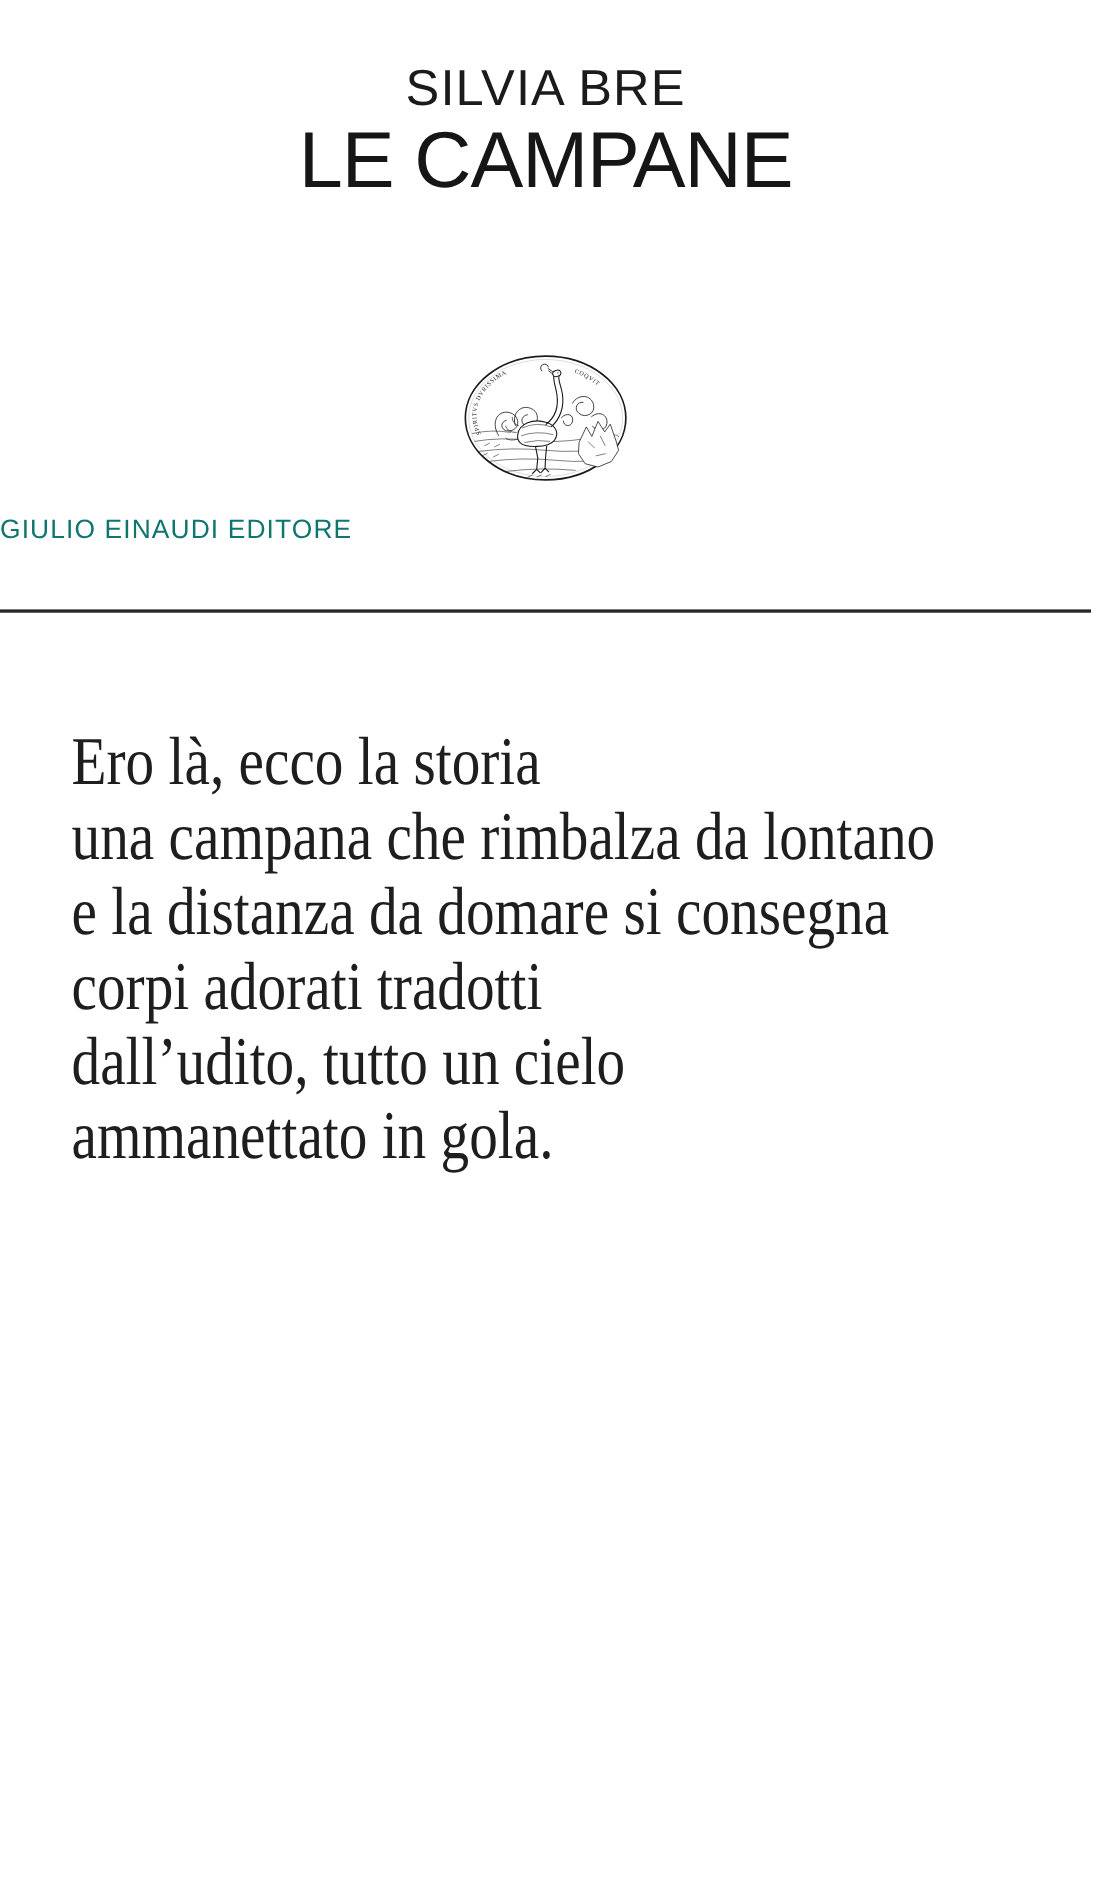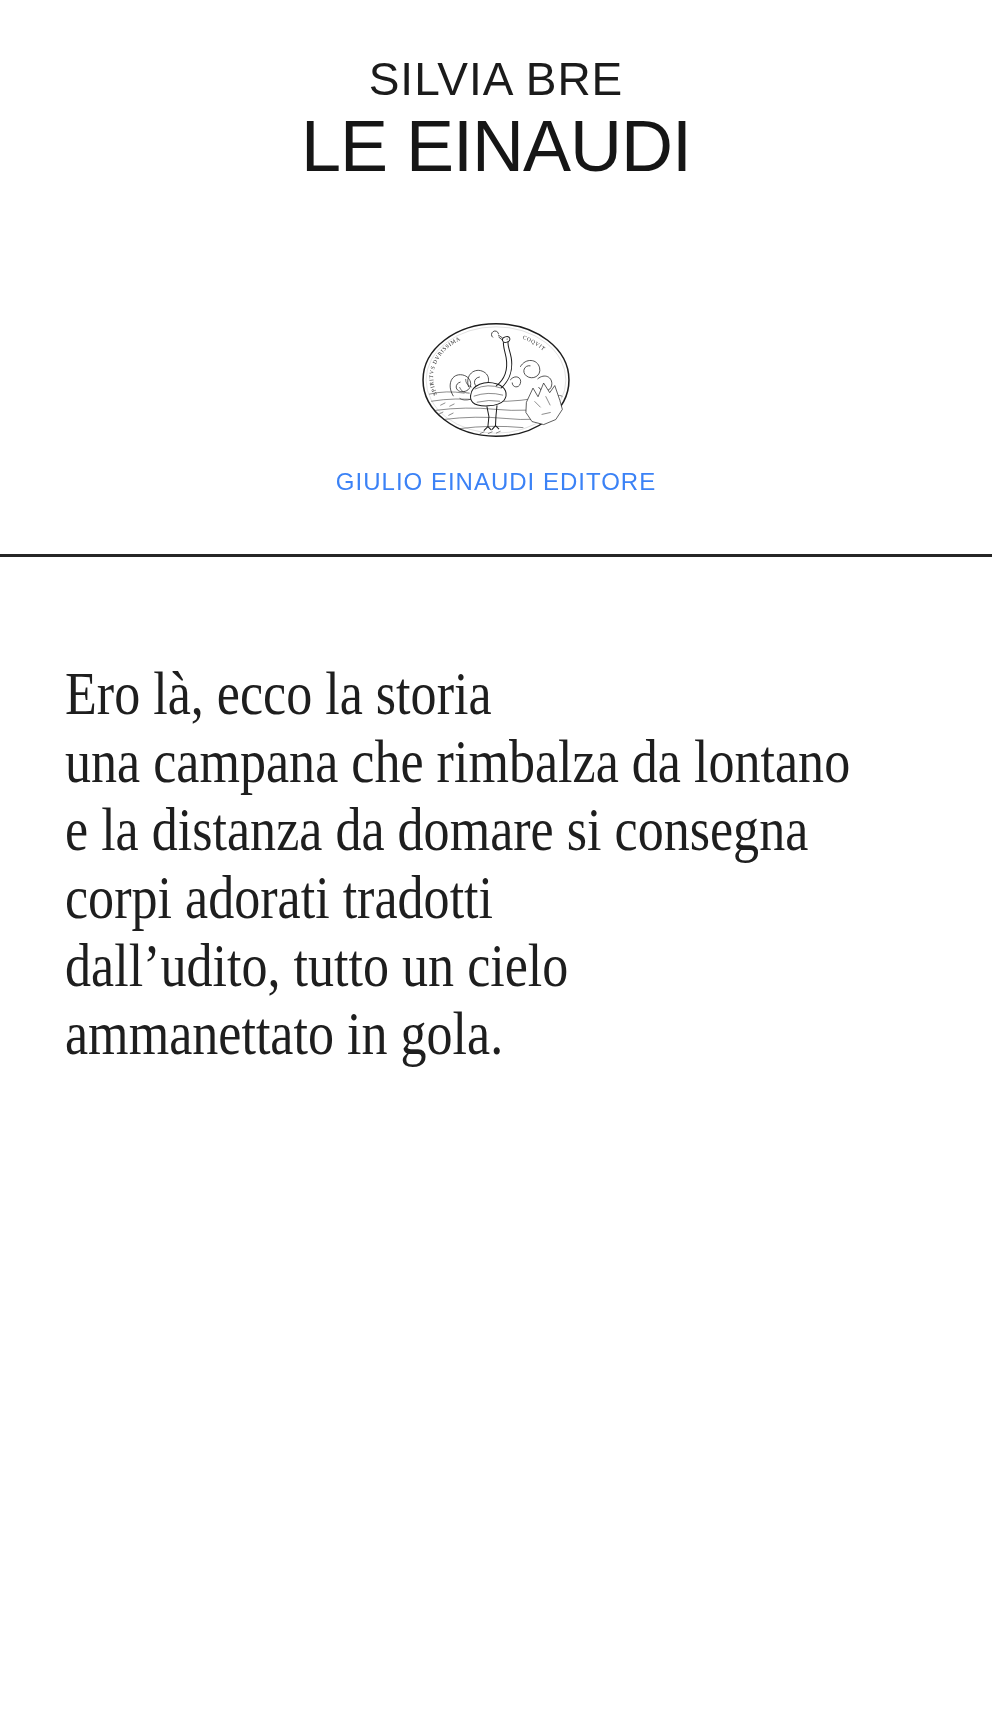--- a/index.html
+++ b/index.html
@@ -37,26 +37,26 @@
   .logo-wrap {
     position: absolute;
     top: 320px; left: 0; right: 0;
     display: flex;
     justify-content: center;
   }
   .logo-wrap svg { display: block; }
   .publisher {
     position: absolute;
     top: 470px; left: 0; right: 0;
-    text-align: center;
+    text-align: left;
     font-size: 24px;
     line-height: 1;
     font-weight: 400;
     letter-spacing: 1px;
-    color: #3b82f6;
+    color: #0f766e;
   }
   .rule {
     position: absolute;
     top: 554px; left: 0;
     width: 100%;
     height: 3px;
     background: #262626;
   }
   .poem {
     position: absolute;
@@ -73,21 +73,21 @@
   .poem-line { white-space: nowrap; }
   .emblem-line { stroke: #1c1c1c; fill: none; }
 </style>
 </head>
 <body>
 
 <div class="cover">
 
   <div class="author">SILVIA BRE</div>
 
-  <div class="title">LE EINAUDI</div>
+  <div class="title">LE CAMPANE</div>
 
   <div class="logo-wrap">
 
     <svg viewBox="0 0 300 236" width="152" height="120" aria-hidden="true">
       <ellipse cx="150" cy="118" rx="144" ry="111" fill="#ffffff" stroke="#1c1c1c" stroke-width="3"></ellipse>
       <ellipse cx="150" cy="118" rx="138" ry="105" fill="none" stroke="#1c1c1c" stroke-width="0.6" opacity="0.45"></ellipse>
 
       <path id="motto-arc-left" d="M 36,150 A 114,88 0 0 1 150,26" fill="none"></path>
       <path id="motto-arc-right" d="M 192,34 A 114,88 0 0 1 266,142" fill="none"></path>
       <text font-family="Liberation Serif, serif" font-size="11" letter-spacing="1.2" fill="#222222">

